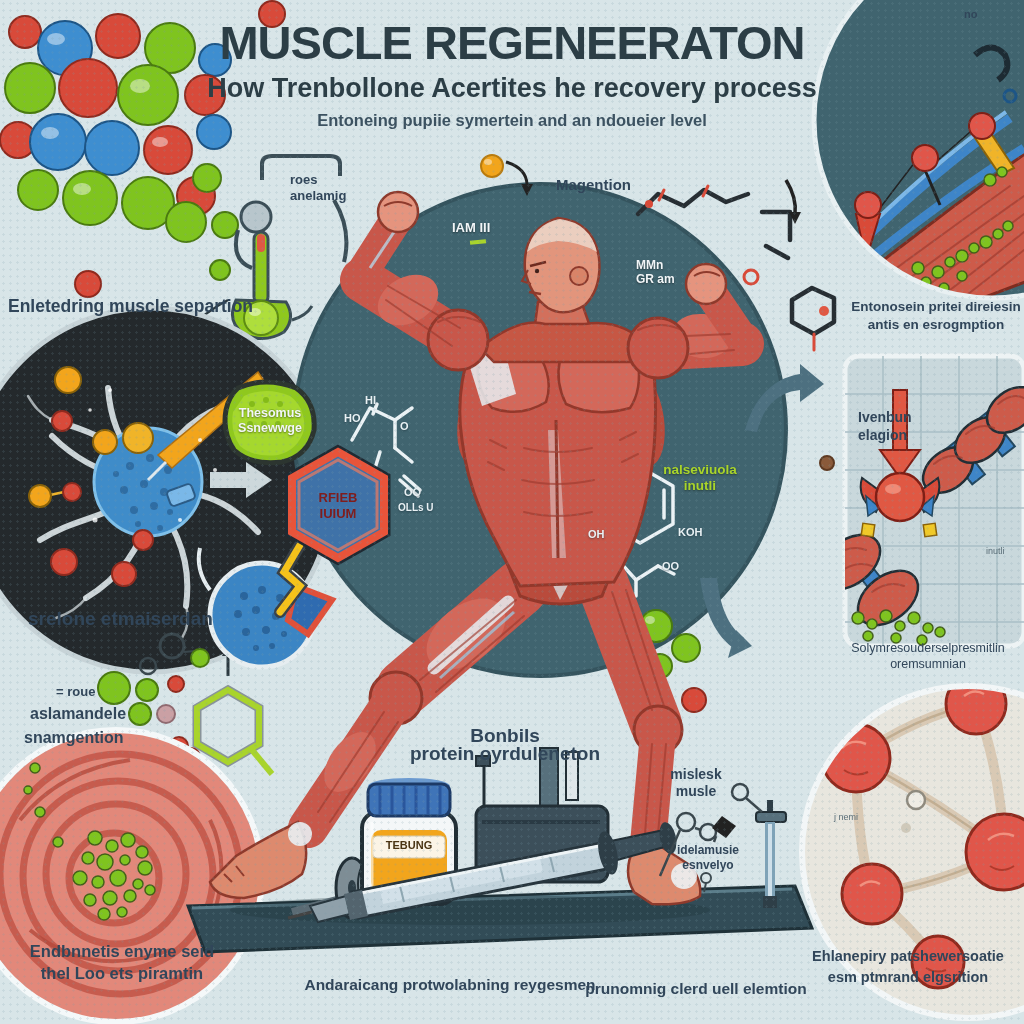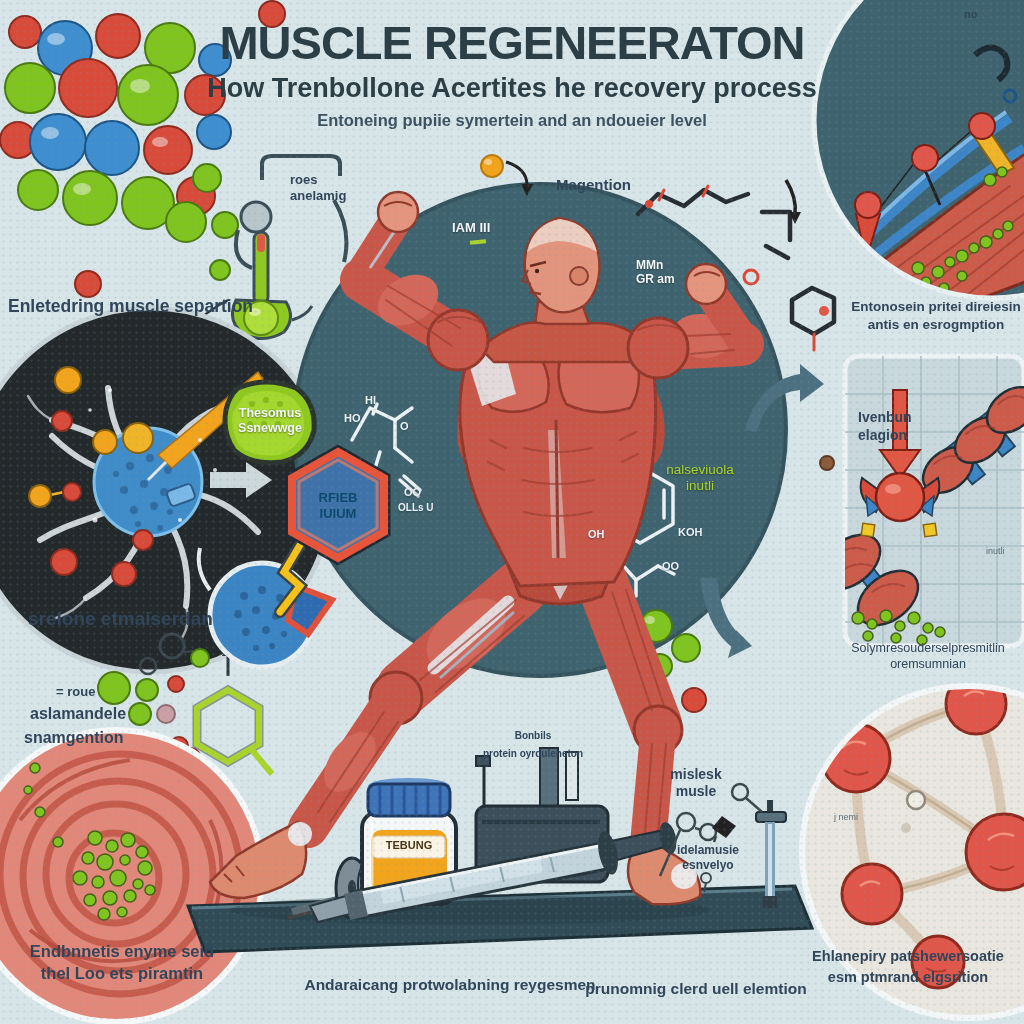--- a/index.html
+++ b/index.html
@@ -621,38 +621,38 @@
 <div class="lbl wht" style="left:636px;top:258px;font-size:12px;font-weight:700;line-height:14px;">
   <div>MMn</div>
   <div>GR am</div>
 </div>
 
 <div class="lbl wht ctr" style="left:270px;top:406px;font-size:12.5px;font-weight:700;line-height:15px;">
   <div>Thesomus</div>
   <div>Ssnewwge</div>
 </div>
 
-<div class="lbl ctr" style="left:338px;top:490px;font-size:13px;font-weight:700;color:#0c4a6e;line-height:16px;">
+<div class="lbl ctr" style="left:338px;top:490px;font-size:13px;font-weight:700;color:#7f1d1d;line-height:16px;">
   <div>RFIEB</div>
   <div>IUIUM</div>
 </div>
 
 <div class="lbl" style="left:28px;top:606px;font-size:19px;font-weight:700;line-height:25px;">
   <div>srelone etmaiserdan</div>
 </div>
 <div class="lbl" style="left:56px;top:684px;font-size:13px;font-weight:600;">= roue</div>
 <div class="lbl" style="left:30px;top:704px;font-size:16px;font-weight:600;">aslamandele</div>
 <div class="lbl" style="left:24px;top:728px;font-size:16px;font-weight:600;">snamgention</div>
 
-<div class="lbl lim ctr" style="left:700px;top:462px;font-size:13.5px;font-weight:400;line-height:16px;">
+<div class="lbl lim ctr" style="left:700px;top:462px;font-size:13.5px;font-weight:700;line-height:16px;">
   <div>nalseviuola</div>
   <div>inutli</div>
 </div>
 
-<div class="lbl ctr" style="left:533px;top:727px;font-size:10px;font-weight:700;line-height:18px;">
+<div class="lbl ctr" style="left:505px;top:727px;font-size:19px;font-weight:700;line-height:18px;">
   <div>Bonbils</div>
   <div>protein oyrduleneton</div>
 </div>
 
 <div class="lbl ctr" style="left:696px;top:766px;font-size:14px;font-weight:600;line-height:17px;">
   <div>mislesk</div>
   <div>musle</div>
 </div>
 
 <div class="lbl ctr" style="left:708px;top:843px;font-size:12px;font-weight:600;line-height:15px;">

